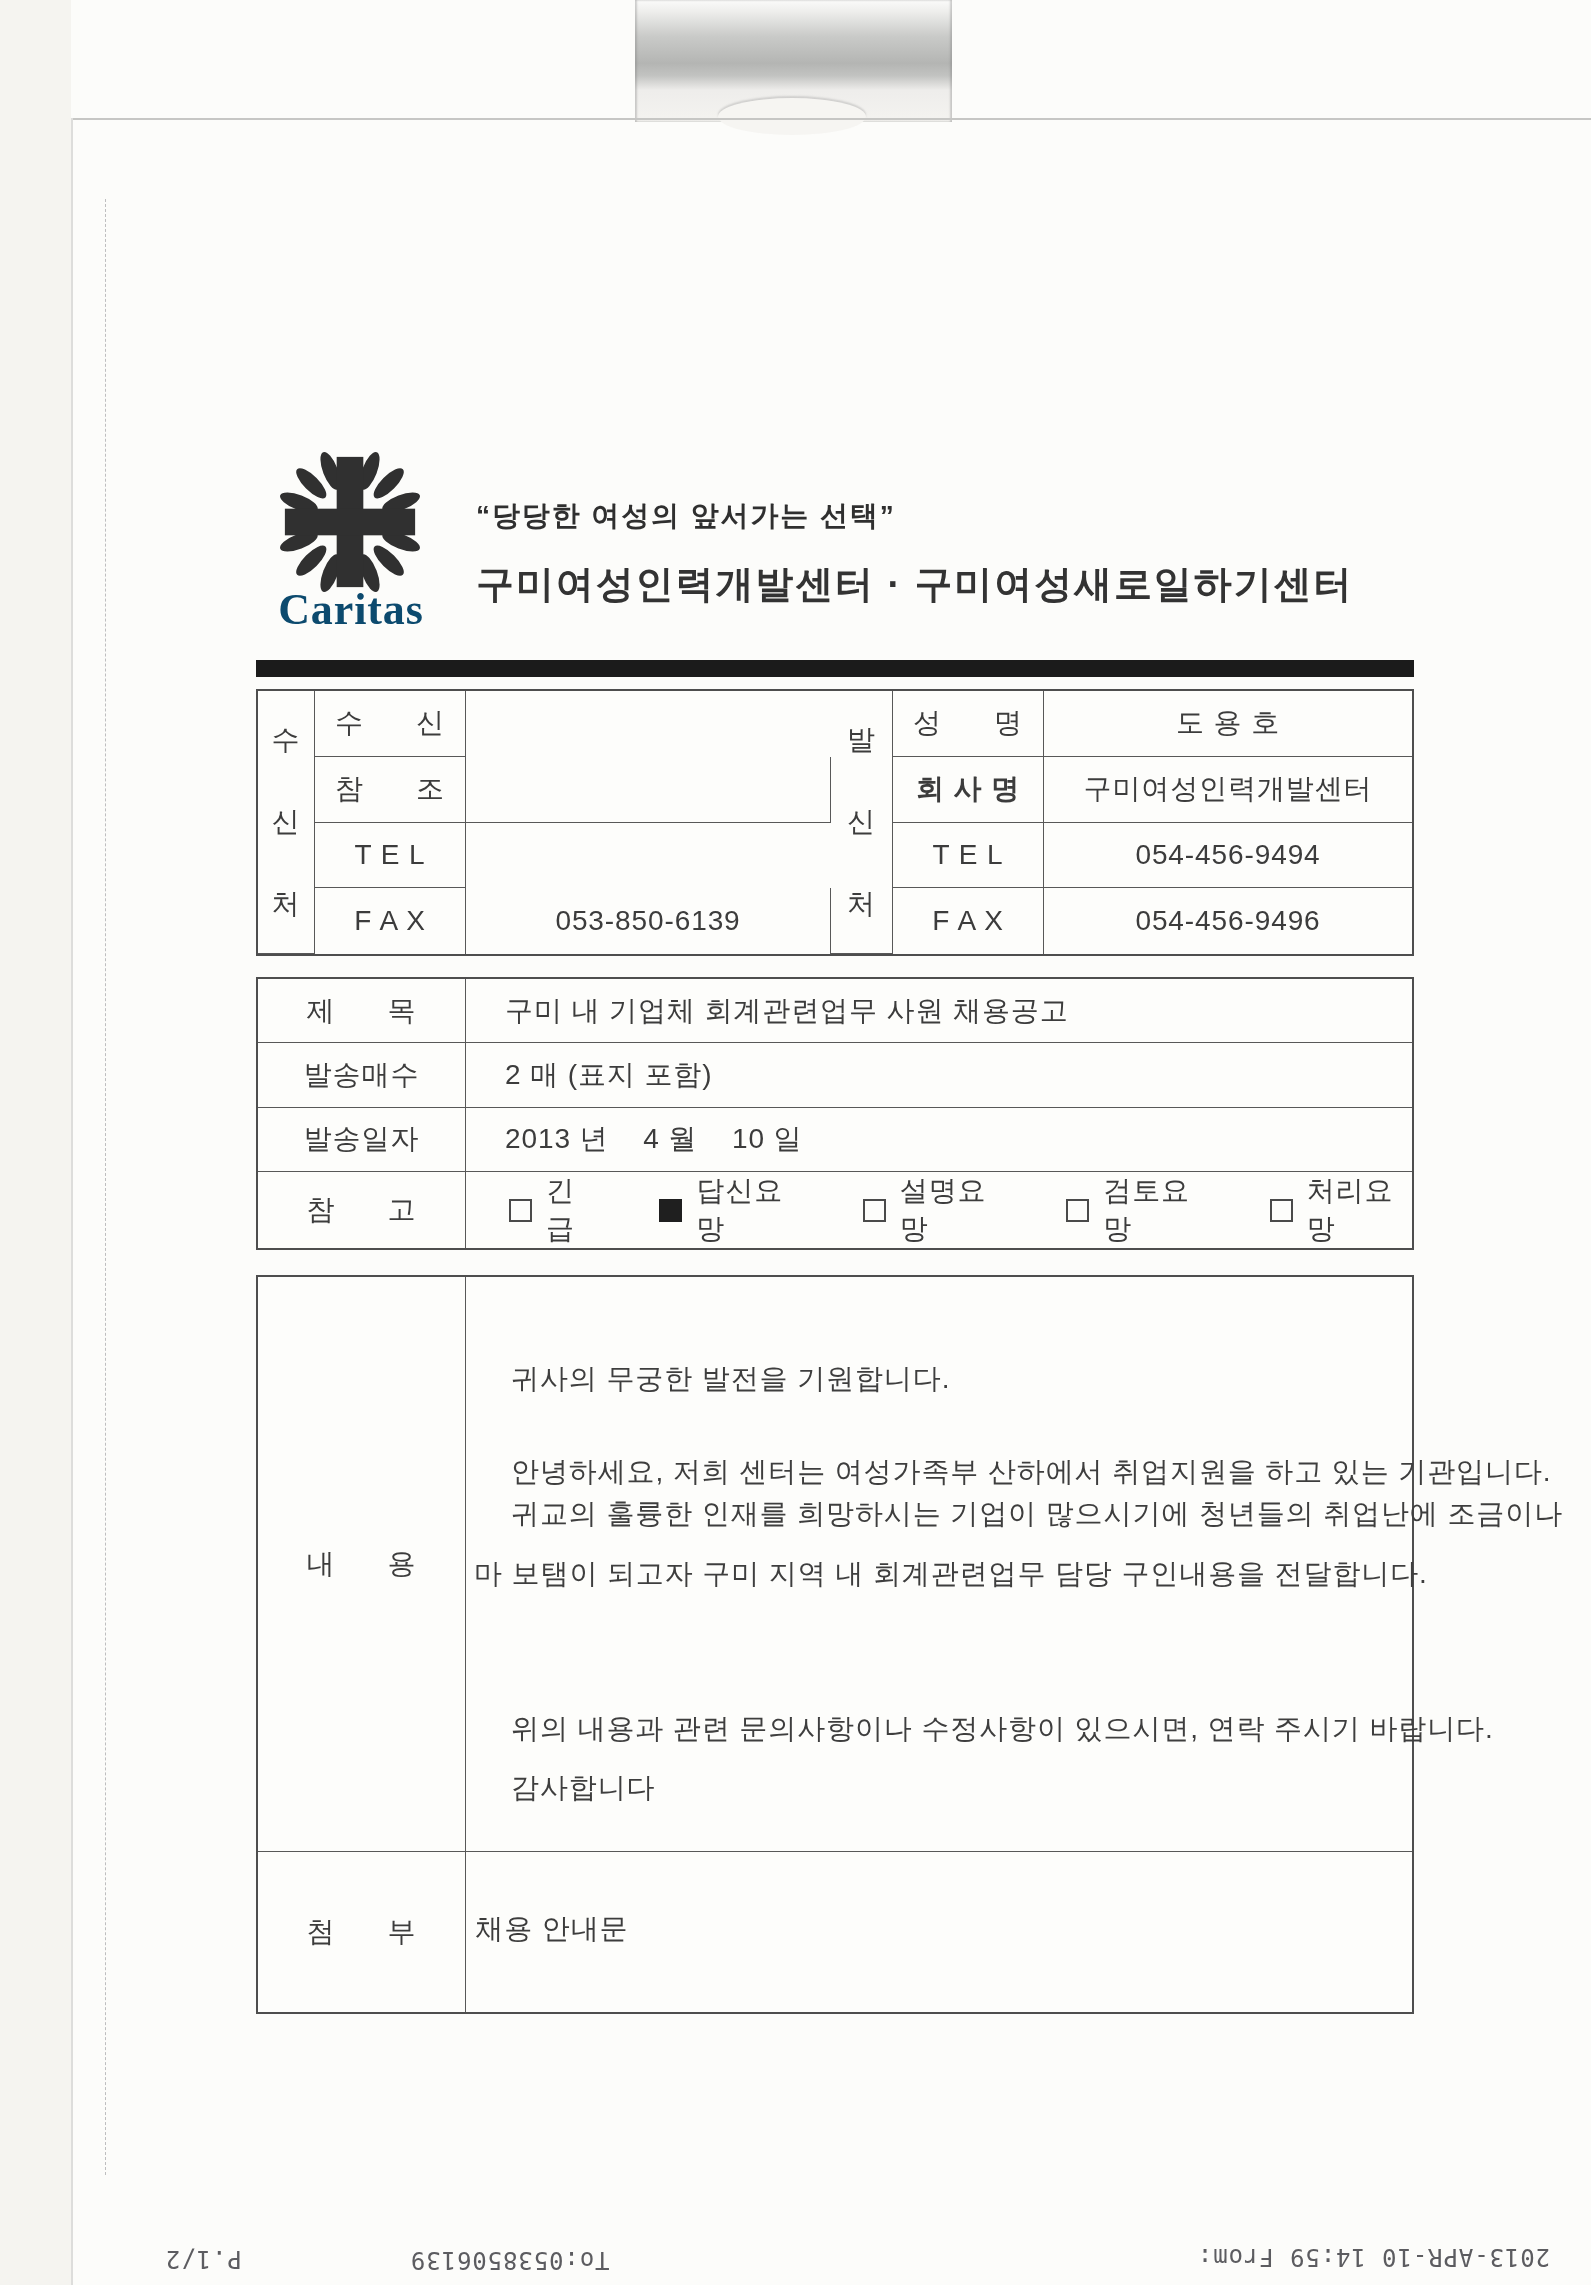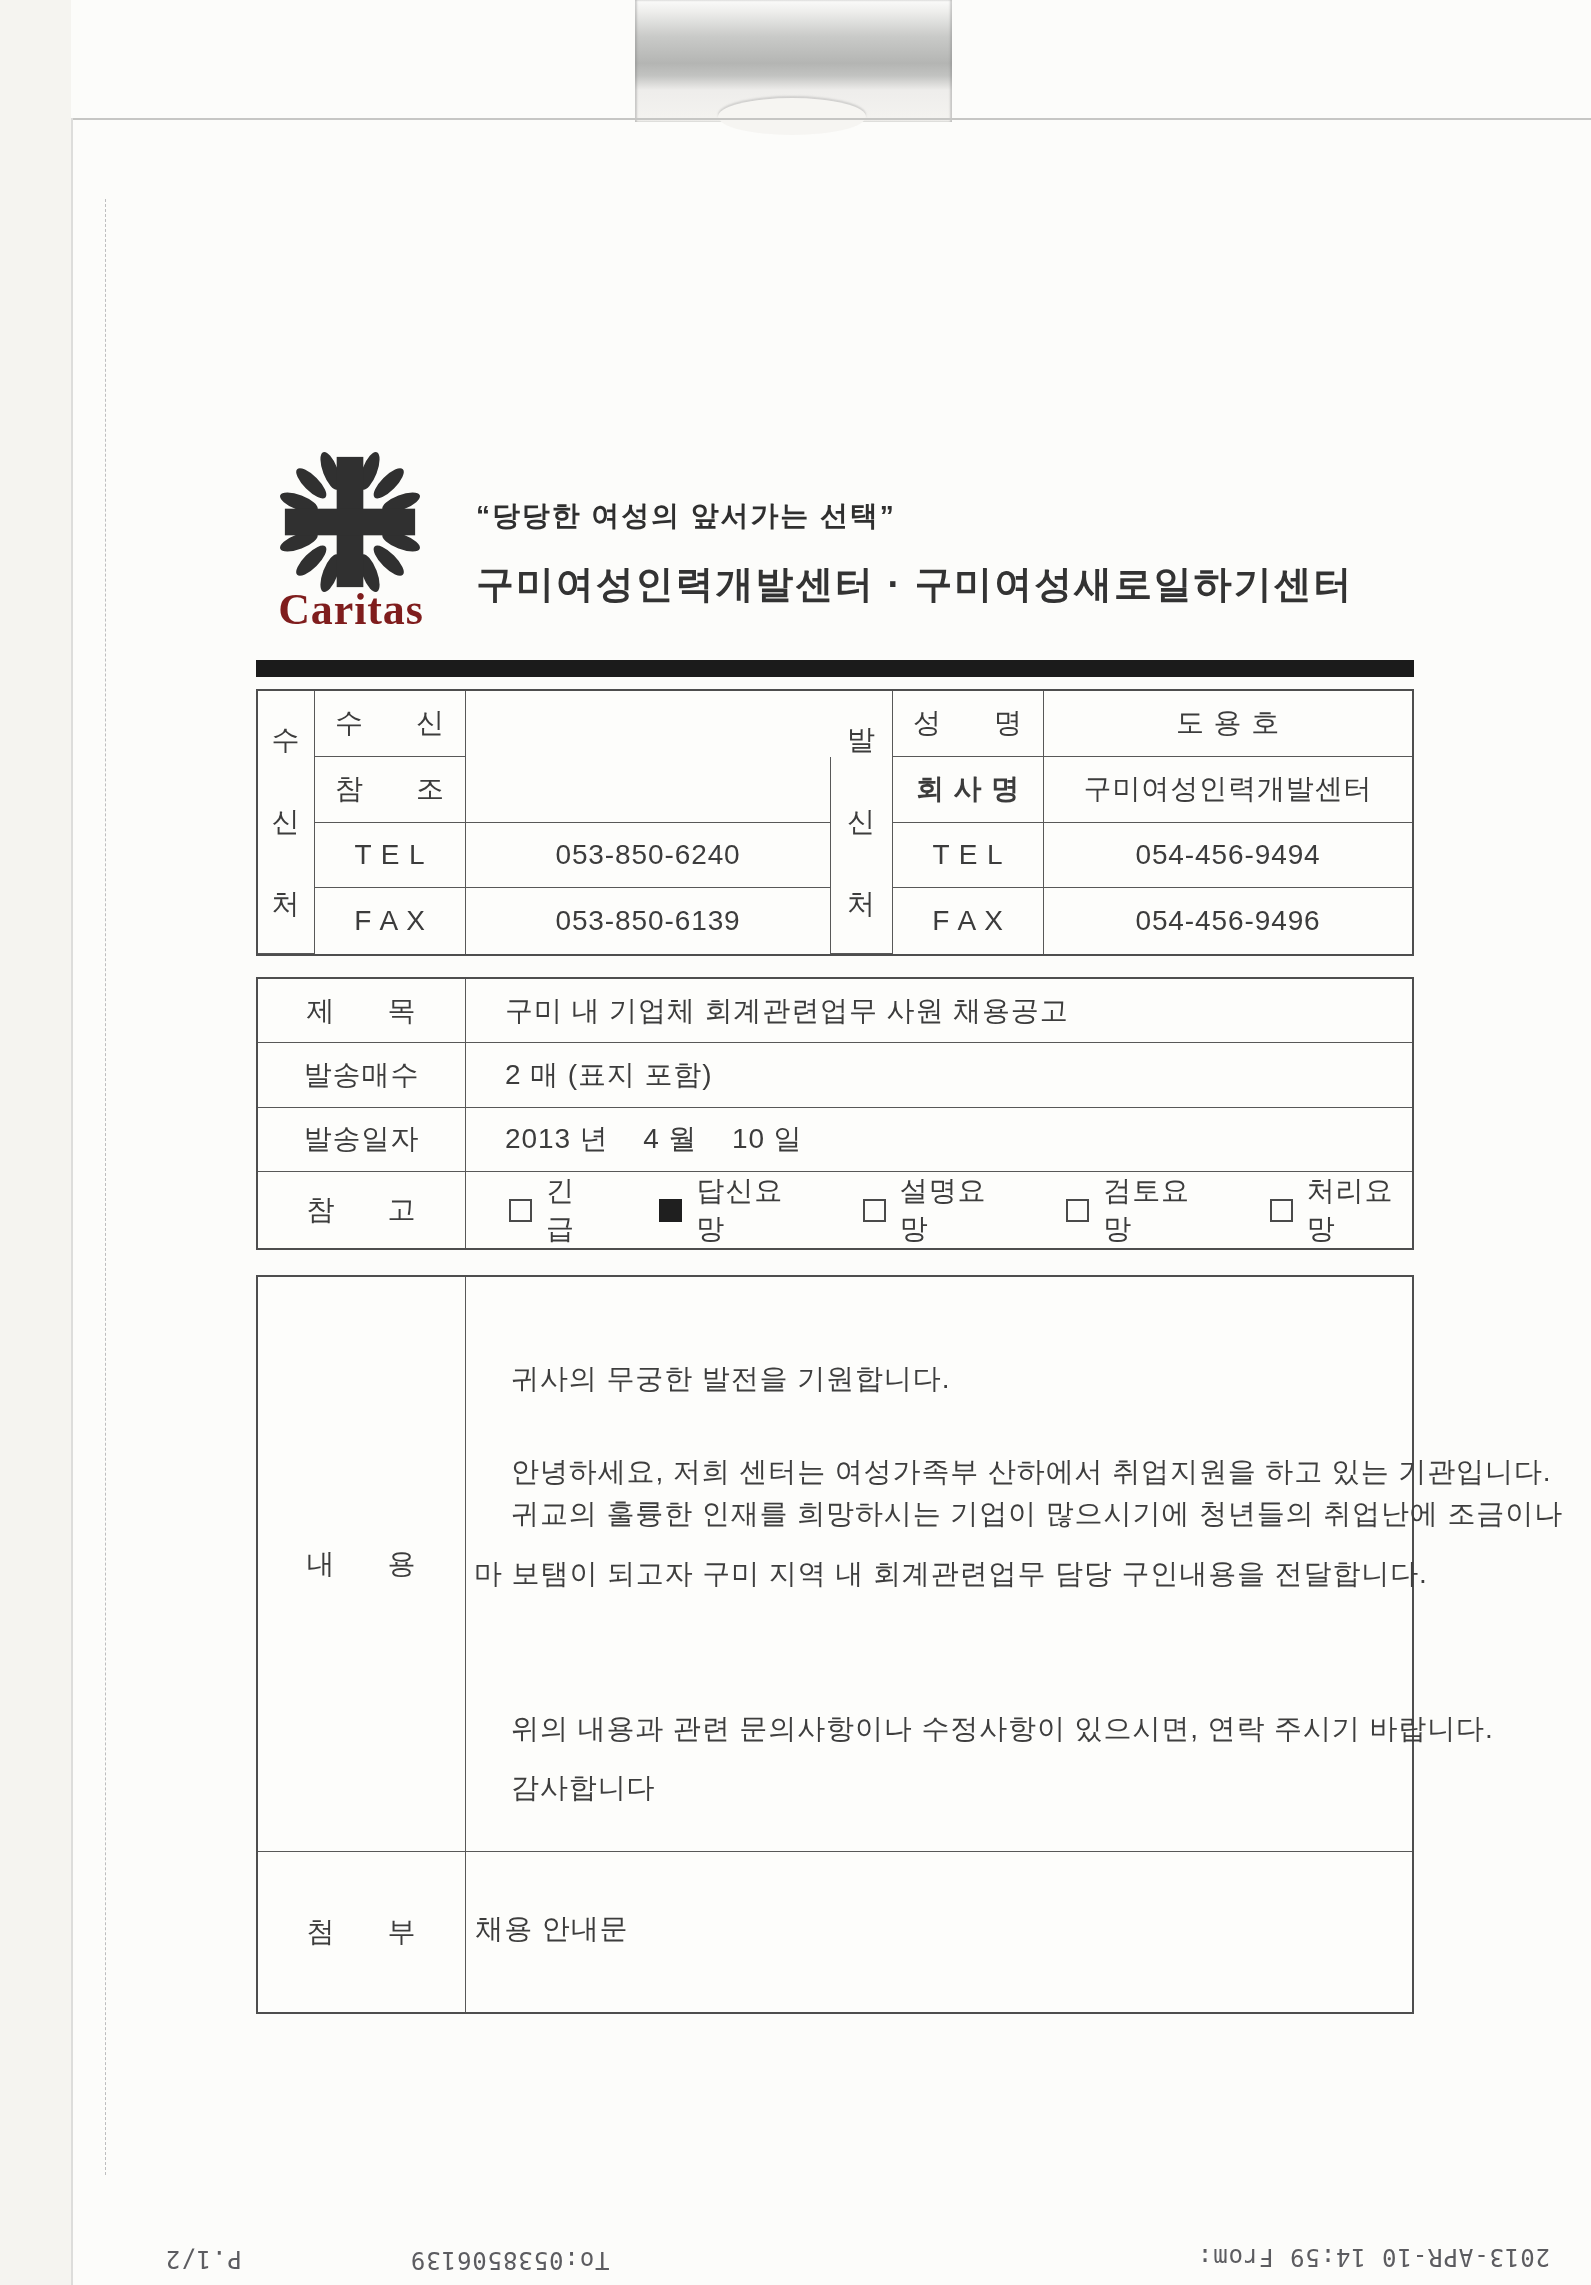--- a/index.html
+++ b/index.html
@@ -21,21 +21,21 @@
   .feeder::after{
     content:"";position:absolute;left:83px;bottom:-13px;width:148px;height:37px;
     background:#f6f5f2;border-radius:50%;box-shadow:0 -1.9px 1.9px rgba(160,160,160,.4);
   }
   .fold-line{position:absolute;left:105px;top:199px;height:1976px;width:0;
     border-left:1.9px dashed #9d9da0;opacity:.65;}
 
   
   .logo-icon{position:absolute;left:276px;top:448px;width:148px;height:148px;}
   .logo-word{position:absolute;left:263px;top:584px;width:176px;text-align:center;
-    font-family:"Liberation Serif","DejaVu Serif",serif;font-weight:bold;font-size:44px;color:#7f1d1d;
+    font-family:"Liberation Serif","DejaVu Serif",serif;font-weight:bold;font-size:44px;color:#0c4a6e;
     letter-spacing:0.9px;}
   .slogan{position:absolute;left:476px;top:497px;font-size:28px;font-weight:bold;color:#2f2f2f;
     letter-spacing:1.9px;white-space:pre;}
   .org-line{position:absolute;left:476px;top:559px;font-size:38px;font-weight:600;color:#333333;
     letter-spacing:1.9px;white-space:pre;}
   .header-bar{position:absolute;left:256px;top:660px;width:1158px;height:16.7px;background:#1b1b1b;}
 
   
   .tbl{position:absolute;background:#fdfdfb;border:2.8px solid #4e4e4e;box-sizing:border-box;}
   .cell{box-sizing:border-box;border-right:1.9px solid #585858;border-bottom:1.9px solid #585858;
@@ -152,23 +152,20 @@
     <div class="cell center" style="grid-column:5;grid-row:2;font-weight:bold;">
         <span class="pre">회 사 명</span>
       </div>
     <div class="cell center last-col" style="grid-column:6;grid-row:2;">
         <span class="pre">구미여성인력개발센터</span>
       </div>
 
     <div class="cell center" style="grid-column:2;grid-row:3;">
         <span class="pre">T E L</span>
       </div>
-    <div class="cell center" style="grid-column:3;grid-row:3;">
-        <span class="pre">053-850-6240</span>
-      </div>
     <div class="cell center" style="grid-column:5;grid-row:3;">
         <span class="pre">T E L</span>
       </div>
     <div class="cell center last-col" style="grid-column:6;grid-row:3;">
         <span class="pre">054-456-9494</span>
       </div>
 
     <div class="cell center last-row" style="grid-column:2;grid-row:4;">
         <span class="pre">F A X</span>
       </div>

